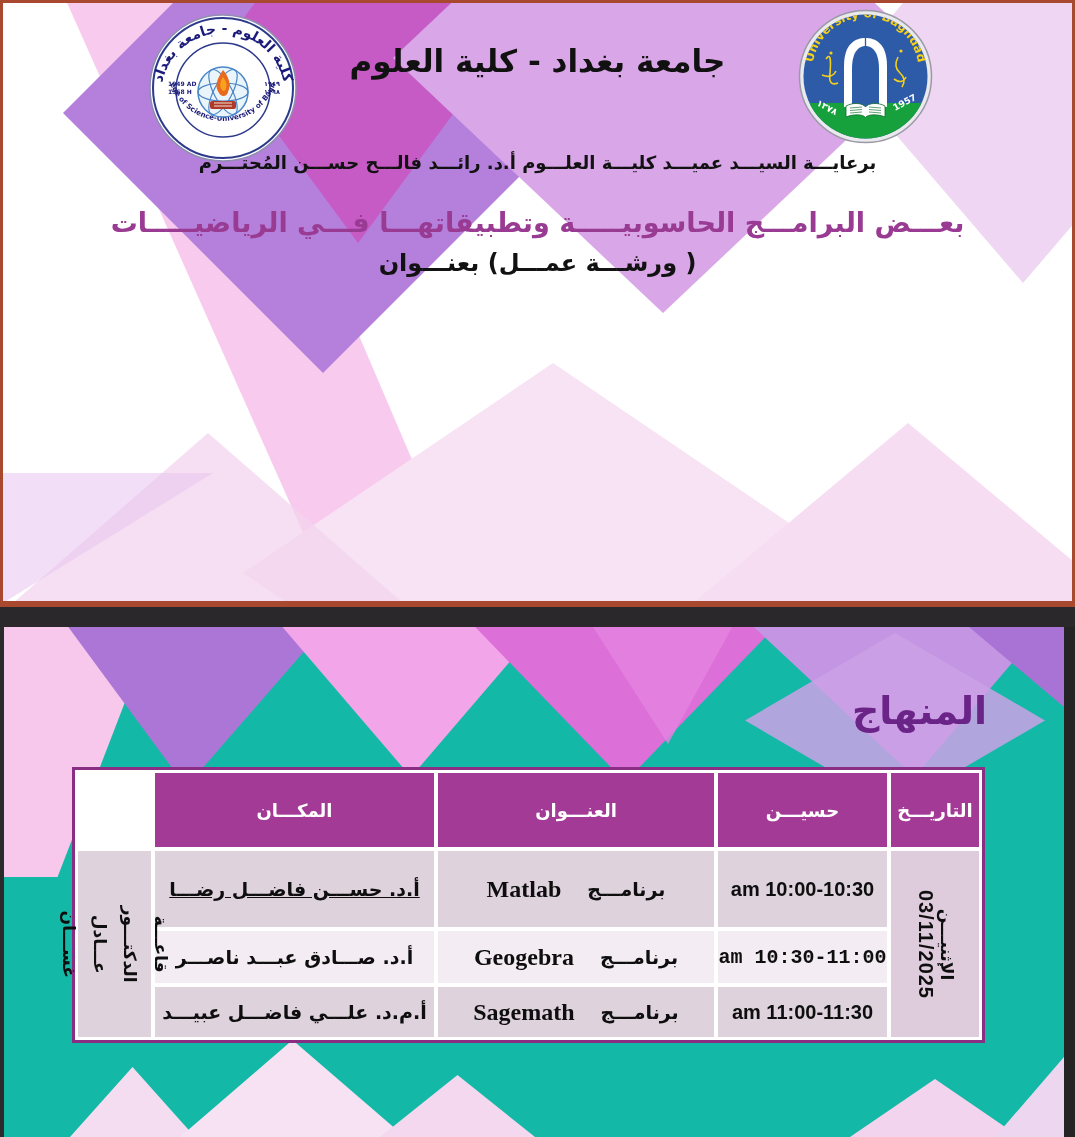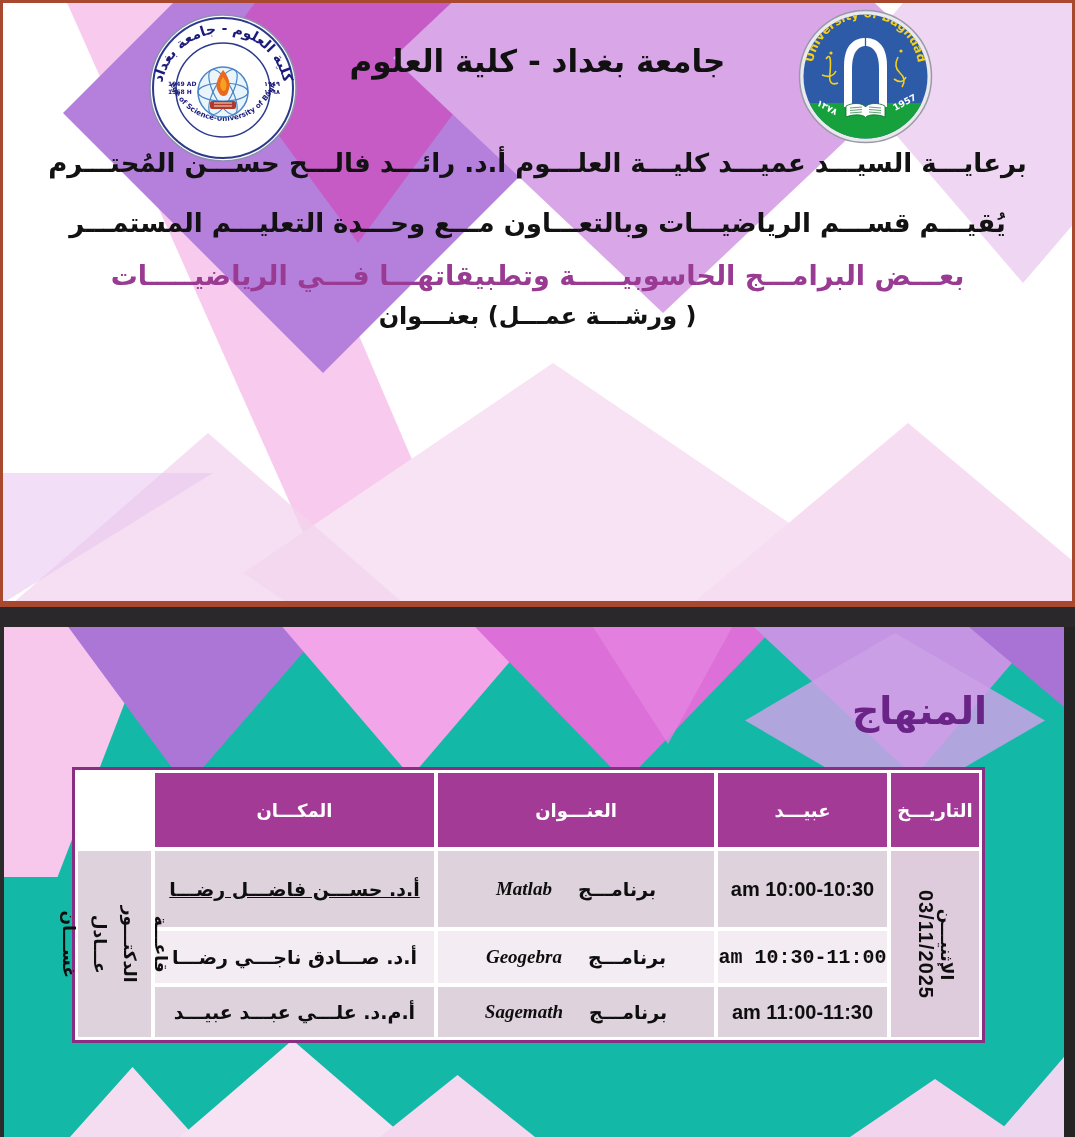--- a/index.html
+++ b/index.html
@@ -18,21 +18,21 @@
 
   .p1-head { position:absolute; top:0; left:0; width:100%; height:150px; z-index:5; }
   .p1-title { position:absolute; top:40px; left:0; width:100%; text-align:center;
               font-size:31px; font-weight:bold; color:#111; direction:rtl; }
   .logo { position:absolute; }
   .logo-left  { top:10px;  left:145px; }
   .logo-right { top:6px;   left:795px; }
 
   .p1-body { position:absolute; top:140px; left:40px; right:40px; z-index:5;
              direction:rtl; text-align:center; color:#121212; font-weight:bold; }
-  .p1-line { font-size:26px; line-height:40px; }
+  .p1-line { font-size:18px; line-height:40px; }
   .l1 { margin-bottom:20px; } .l2 { margin-bottom:20px; }
   .l3 { margin-bottom:13px; } .l4 { margin-bottom:18px; font-size:24px; }
   .l5 { color:#993A93; font-size:27px; }
 
   
   .page-gap { position:absolute; top:607px; left:0; width:1075px; height:20px; background:#2A282A; }
 
   
   .page2 { position:absolute; top:627px; left:0; width:1075px; height:620px;
            background:#14b8a6; overflow:hidden; }
@@ -52,21 +52,21 @@
   .cell { display:flex; align-items:center; justify-content:center; text-align:center; }
   .th { background:#A23A96; color:#fff; font-weight:bold; font-size:18px; direction:rtl; }
   .row-a { background:#DED2DD; }
   .row-b { background:#F4ECF3; }
   .cell-date  { grid-column:1; grid-row:2/5; background:#DECBDC; }
   .cell-place { grid-column:5; grid-row:2/5; background:#DED2DD; }
   .time { font-family:"Liberation Sans", sans-serif; font-weight:bold; font-size:20px; color:#0e0e0e; }
   .lect { font-weight:bold; font-size:19px; color:#0e0e0e; direction:rtl; }
   .prog { direction:rtl; display:flex; gap:26px; align-items:center; justify-content:center; }
   .prog-ar { font-weight:bold; font-size:19px; color:#0e0e0e; }
-  .prog-en { font-family:"Liberation Serif", serif; font-weight:bold; font-size:19px; color:#0e0e0e;font-style:italic; }
+  .prog-en { font-family:"Liberation Serif", serif; font-weight:bold; font-size:24px; color:#0e0e0e; }
   .rot { transform:rotate(90deg); white-space:nowrap; text-align:center; }
   .rot-day  { font-size:17px; font-weight:bold; direction:rtl; color:#0e0e0e; }
   .rot-date { font-family:"Liberation Sans", sans-serif; font-size:20px; font-weight:bold; letter-spacing:1px; color:#0e0e0e; }
   .rot-place { transform:rotate(90deg); width:175px; font-size:17px; font-weight:bold;
                line-height:1.8; direction:rtl; color:#0e0e0e; text-align:center; }
 </style>
 </head>
 <body>
 
 <div class="screen">
@@ -162,21 +162,20 @@
             </g>
             <text x="97" y="102" font-size="9" font-weight="bold" fill="#FFFFFF" transform="rotate(-28 97 102)">1957</text>
             <text x="18" y="96" font-size="9" font-weight="bold" fill="#FFFFFF" transform="rotate(28 18 96)">١٣٧٨</text>
           </g>
         </svg>
       </div>
     </div>
 
     <div class="p1-body">
       <div class="p1-line l1">برعايـــة السيـــد عميـــد كليـــة العلـــوم أ.د. رائـــد فالـــح حســـن المُحتـــرم</div>
-      <div class="p1-line l3">يُقيـــم قســـم الرياضيـــات وبالتعـــاون مـــع وحـــدة  التعليـــم المستمـــر</div>
       <div class="p1-line l5">بعـــض البرامـــج الحاسوبيـــــة وتطبيقاتهـــا فـــي الرياضيـــــات</div>
       <div class="p1-line l4">( ورشـــة عمـــل) بعنـــوان</div>
     </div>
   </div>
 
   <div class="page-gap"></div>
 
   <div class="page2">
 
     <div class="decor" style="left:4px;top:0;width:1071px;height:250px;background:#F7C8EC;clip-path:polygon(0 0,14% 0,5% 100%,0 100%);"></div>
@@ -196,21 +195,21 @@
 
     <div class="edge-l"></div>
     <div class="edge-r"></div>
 
     <div class="menhaj">المنهاج</div>
 
     <div class="tbl-wrap">
       <div class="tbl">
 
         <div class="cell th">التاريـــخ</div>
-        <div class="cell th">عبيـــد</div>
+        <div class="cell th">حسيـــن</div>
         <div class="cell th">العنـــوان</div>
         <div class="cell th">المكـــان</div>
 
         <div class="cell cell-date">
           <div class="rot">
             <div class="rot-day">الإثنيـــن</div>
             <div class="rot-date">03/11/2025</div>
           </div>
         </div>
 
@@ -219,28 +218,28 @@
           <span class="prog-ar">برنامـــج</span>
           <span class="prog-en">Matlab</span>
         </div>
         <div class="cell row-a lect" style="grid-column:4;grid-row:2;text-decoration:underline;">أ.د. حســـن فاضـــل رضـــا</div>
 
         <div class="cell row-b time" style="grid-column:2;grid-row:3;font-family:Liberation Mono, monospace;">10:30-11:00 am</div>
         <div class="cell row-b prog" style="grid-column:3;grid-row:3;">
           <span class="prog-ar">برنامـــج</span>
           <span class="prog-en">Geogebra</span>
         </div>
-        <div class="cell row-b lect" style="grid-column:4;grid-row:3;">أ.د. صـــادق ناجـــي رضـــا</div>
+        <div class="cell row-b lect" style="grid-column:4;grid-row:3;">أ.د. صـــادق عبـــد ناصـــر</div>
 
         <div class="cell row-a time" style="grid-column:2;grid-row:4;">11:00-11:30 am</div>
         <div class="cell row-a prog" style="grid-column:3;grid-row:4;">
           <span class="prog-ar">برنامـــج</span>
           <span class="prog-en">Sagemath</span>
         </div>
-        <div class="cell row-a lect" style="grid-column:4;grid-row:4;">أ.م.د. علـــي عبـــد عبيـــد</div>
+        <div class="cell row-a lect" style="grid-column:4;grid-row:4;">أ.م.د. علـــي فاضـــل عبيـــد</div>
 
         <div class="cell cell-place">
           <div class="rot-place">قاعـــة الدكتـــور عـــادل غســـان</div>
         </div>
       </div>
     </div>
   </div>
 </div>
 
 </body></html>

